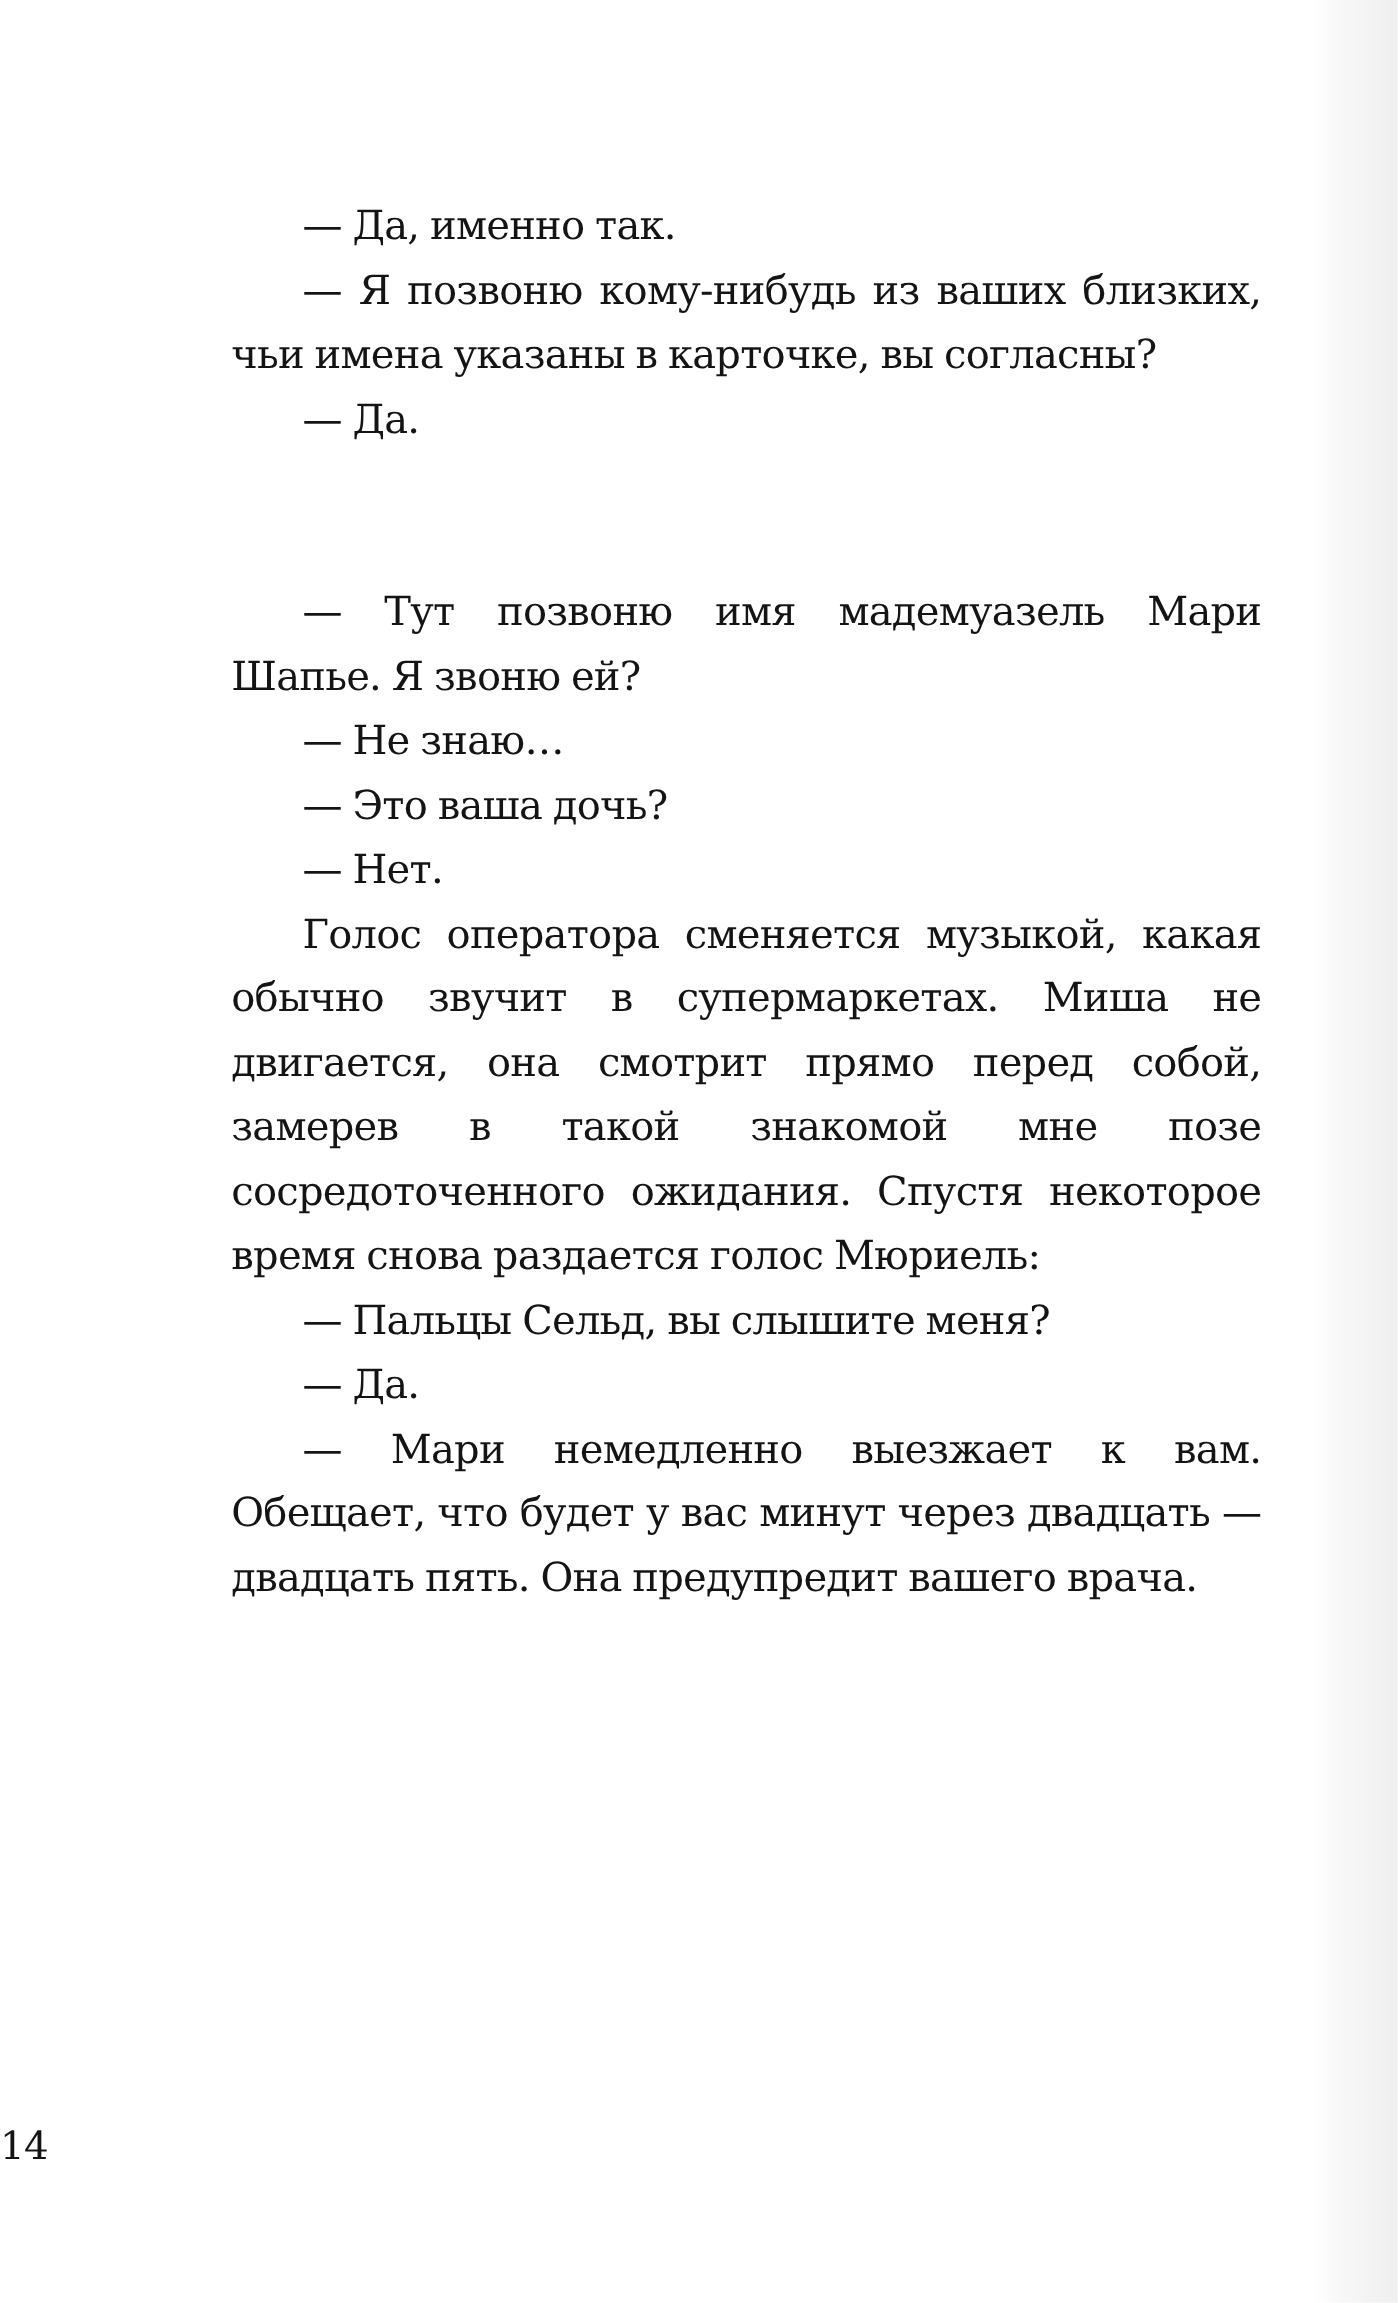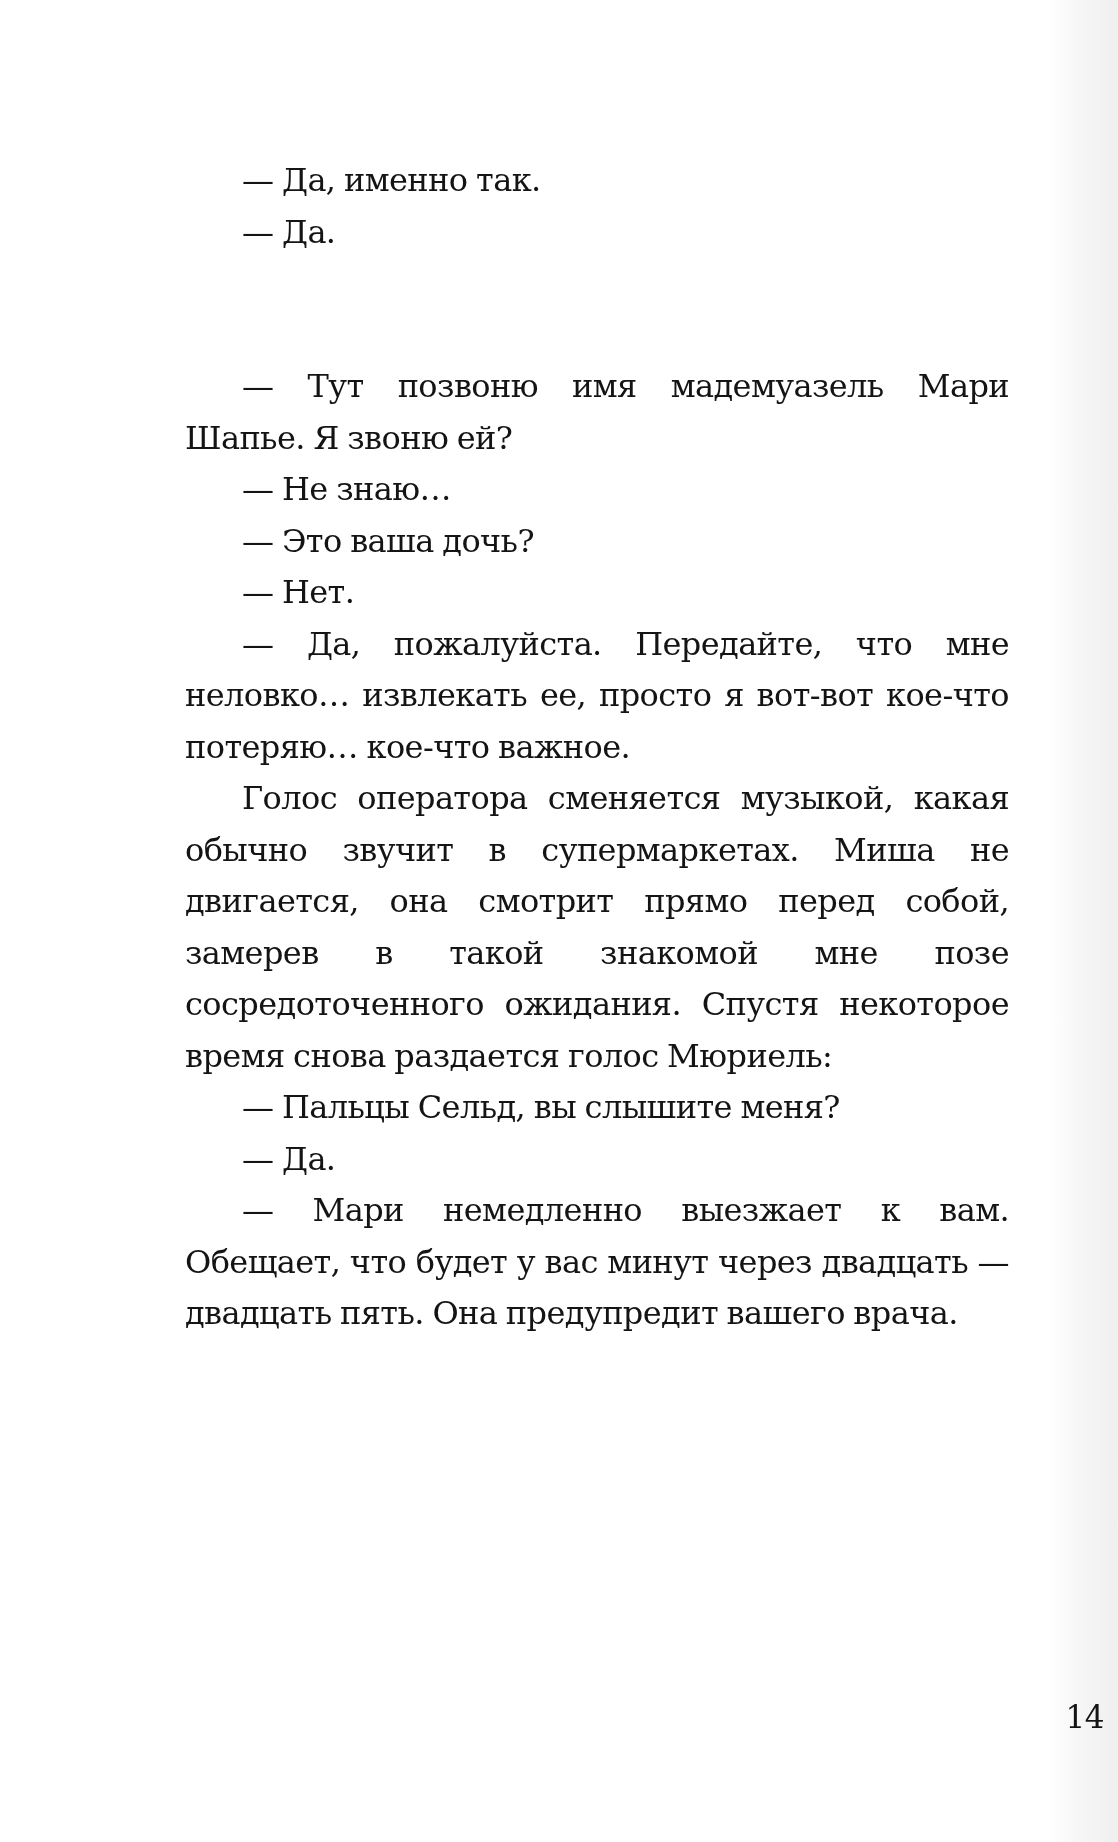--- a/index.html
+++ b/index.html
@@ -14,40 +14,40 @@
   }
   .line-block p {
     margin: 0; font-size: 32px; line-height: 51.5px;
     text-align: justify; hyphens: manual;
     letter-spacing: -0.6px; word-spacing: -1px;
   }
   .line-block p.indent { text-indent: 57px; }
   .gap { height: 103px; }
   .page-number {
     position: absolute; left: 0; width: 1118px; top: 1692px;
-    text-align: right; font-size: 31px; line-height: 51px;
+    text-align: left; font-size: 31px; line-height: 51px;
     padding-right: 14px; box-sizing: border-box;
     letter-spacing: -0.5px;
   }
 </style>
 </head>
 <body>
 
 <div class="page">
   <div class="line-block">
     <p class="indent">— Да, именно так.</p>
+    <p class="indent">— Я позвоню кому-нибудь из ваших близких, чьи имена указаны в карточке, вы согласны?</p>
     <p class="indent">— Да.</p>
   </div>
   <div class="gap"></div>
   <div class="line-block">
     <p class="indent">— Тут позвоню имя мадемуазель Мари Шапье. Я звоню ей?</p>
     <p class="indent">— Не знаю…</p>
     <p class="indent">— Это ваша дочь?</p>
     <p class="indent">— Нет.</p>
-    <p class="indent">— Да, пожалуйста. Передайте, что мне неловко… извлекать ее, просто я вот-вот кое-что потеряю… кое-что важное.</p>
     <p class="indent">Голос оператора сменяется музыкой, какая обычно звучит в супермаркетах. Миша не двигается, она смотрит прямо перед собой, замерев в такой знакомой мне позе сосредоточенного ожидания. Спустя некоторое время снова раздается голос Мюриель:</p>
     <p class="indent">— Пальцы Сельд, вы слышите меня?</p>
     <p class="indent">— Да.</p>
     <p class="indent">— Мари немедленно выезжает к вам. Обещает, что будет у вас минут через двадцать — двадцать пять. Она предупредит вашего врача.</p>
   </div>
 </div>
 
 <div class="page-number">14</div>
 
 </body></html>

